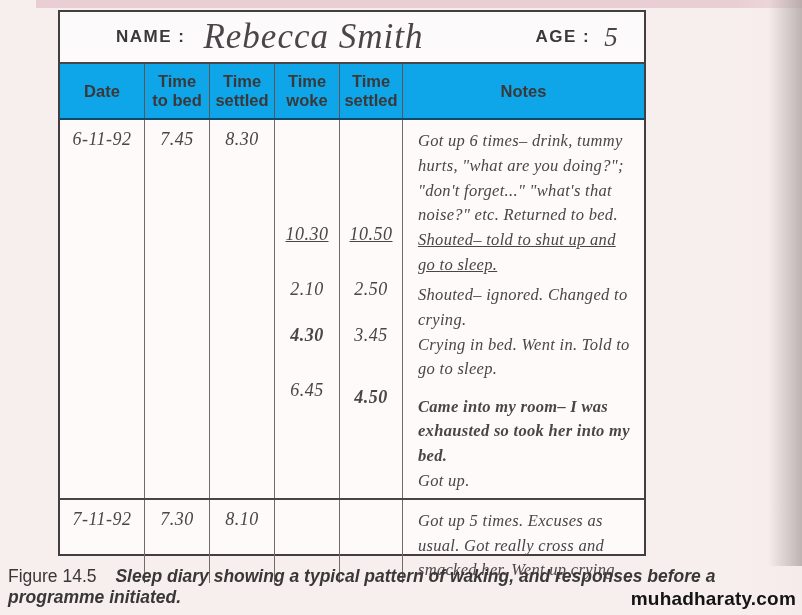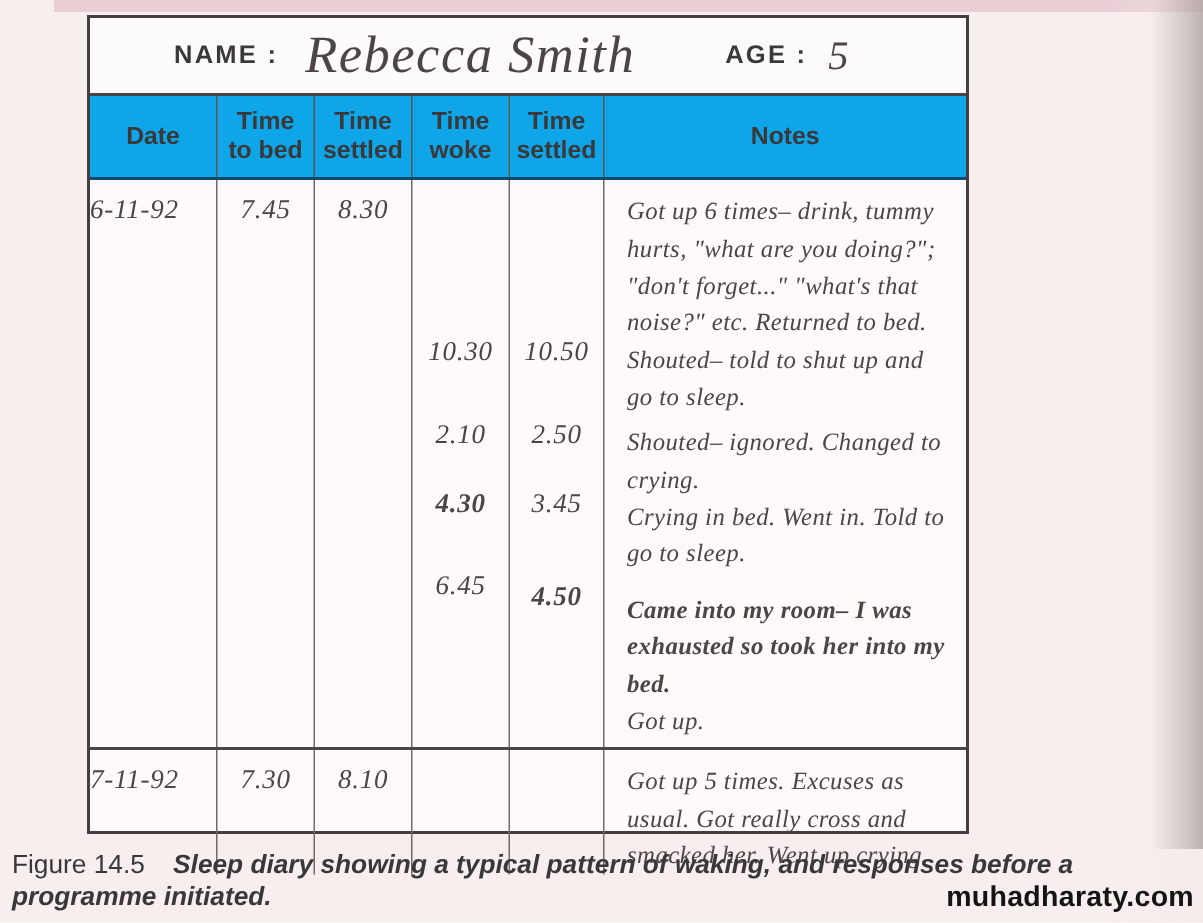--- a/index.html
+++ b/index.html
@@ -28,51 +28,51 @@
     display:flex;flex-direction:column;
   }
   .name-row{
     height:52px;flex:0 0 52px;display:flex;align-items:center;
     background:#fcfafa;border-bottom:2px solid #4a4445;box-sizing:border-box;
   }
   .print-label{font-weight:700;color:#3b3839;font-size:17px;letter-spacing:1.5px;}
   .name-label{margin-left:56px;}
   .hand{font-family:"Liberation Serif","DejaVu Serif",serif;font-style:italic;color:#4b4448;}
   .name-value{font-size:35px;margin-left:18px;letter-spacing:1px;}
-  .age-label{margin-left:60px;}
+  .age-label{margin-left:112px;}
   .age-value{font-size:27px;margin-left:14px;}
 
   .header-row{
     height:56px;flex:0 0 56px;display:grid;
     grid-template-columns:85px 65px 65px 65px 63px 1fr;
     background:#0ea5e9;border-bottom:2px solid #0c4a6e;box-sizing:border-box;
   }
   .header-cell{
     display:flex;flex-direction:column;align-items:center;justify-content:center;
     font-weight:700;font-size:16.5px;color:#3b3839;line-height:1.15;
     border-right:1px solid #5e5455;box-sizing:border-box;text-align:center;
   }
   .header-cell:last-child{border-right:none;}
 
   .block{display:flex;box-sizing:border-box;}
   .block-1{flex:0 0 350px;}
   .block-2{flex:1 1 auto;border-top:2px solid #4a4445;}
   .col{box-sizing:border-box;border-right:1px solid #756868;padding-top:9px;}
-  .col-date{width:85px;}
+  .col-date{width:85px;text-align:center;}
   .col-tobed{width:65px;text-align:center;}
   .col-settled1{width:65px;text-align:center;}
   .col-woke{width:65px;text-align:center;}
   .col-settled2{width:63px;text-align:center;}
   .col-notes{flex:1;border-right:none;padding-left:15px;padding-right:10px;}
   .time-text{font-size:18px;letter-spacing:0.5px;}
   .date-text{font-size:18px;letter-spacing:0.5px;}
   .note-text{font-size:16.5px;line-height:1.5;letter-spacing:0.3px;}
   
   .eh1{min-height:95px;}
-  .eh2{min-height:55px;}
+  .eh2{min-height:55px;text-decoration:underline;}
   .eh3{min-height:46px;}
   .eh4{min-height:62px;}
   .eh5{min-height:55px;font-weight:bold;}
   .eh6{min-height:29px;}
 
   .caption{
     position:absolute;left:8px;top:566px;width:788px;
     font-size:17.5px;color:#3a3836;line-height:1.22;
   }
   .caption .fig-label{font-weight:400;margin-right:14px;}

